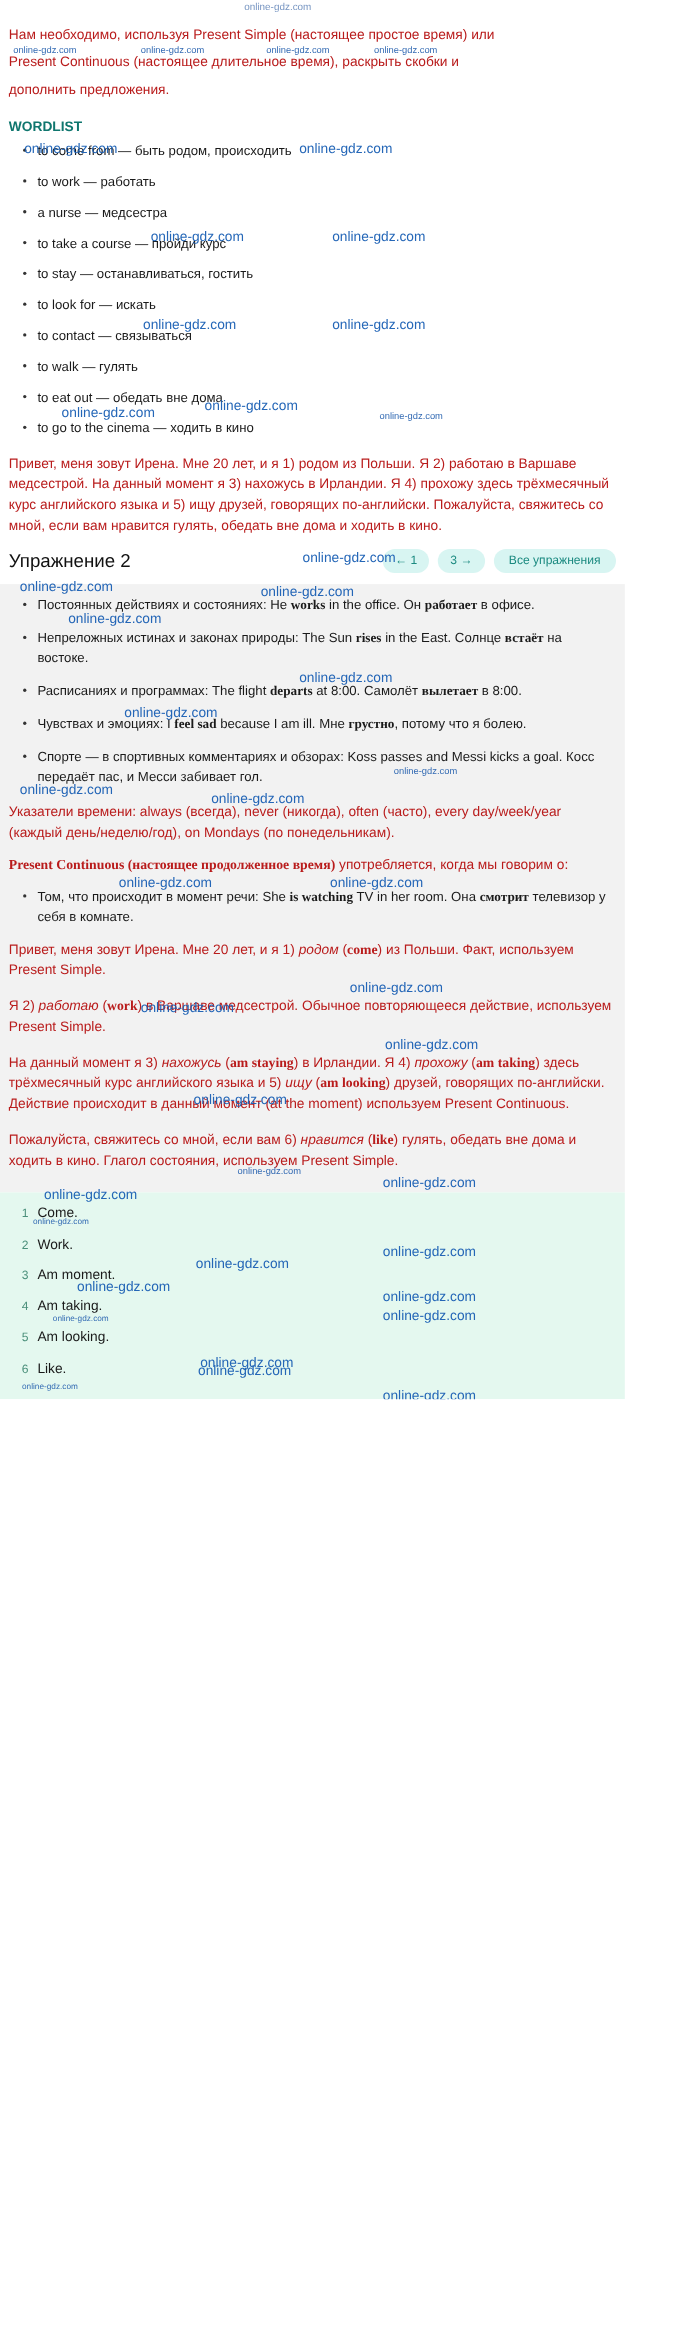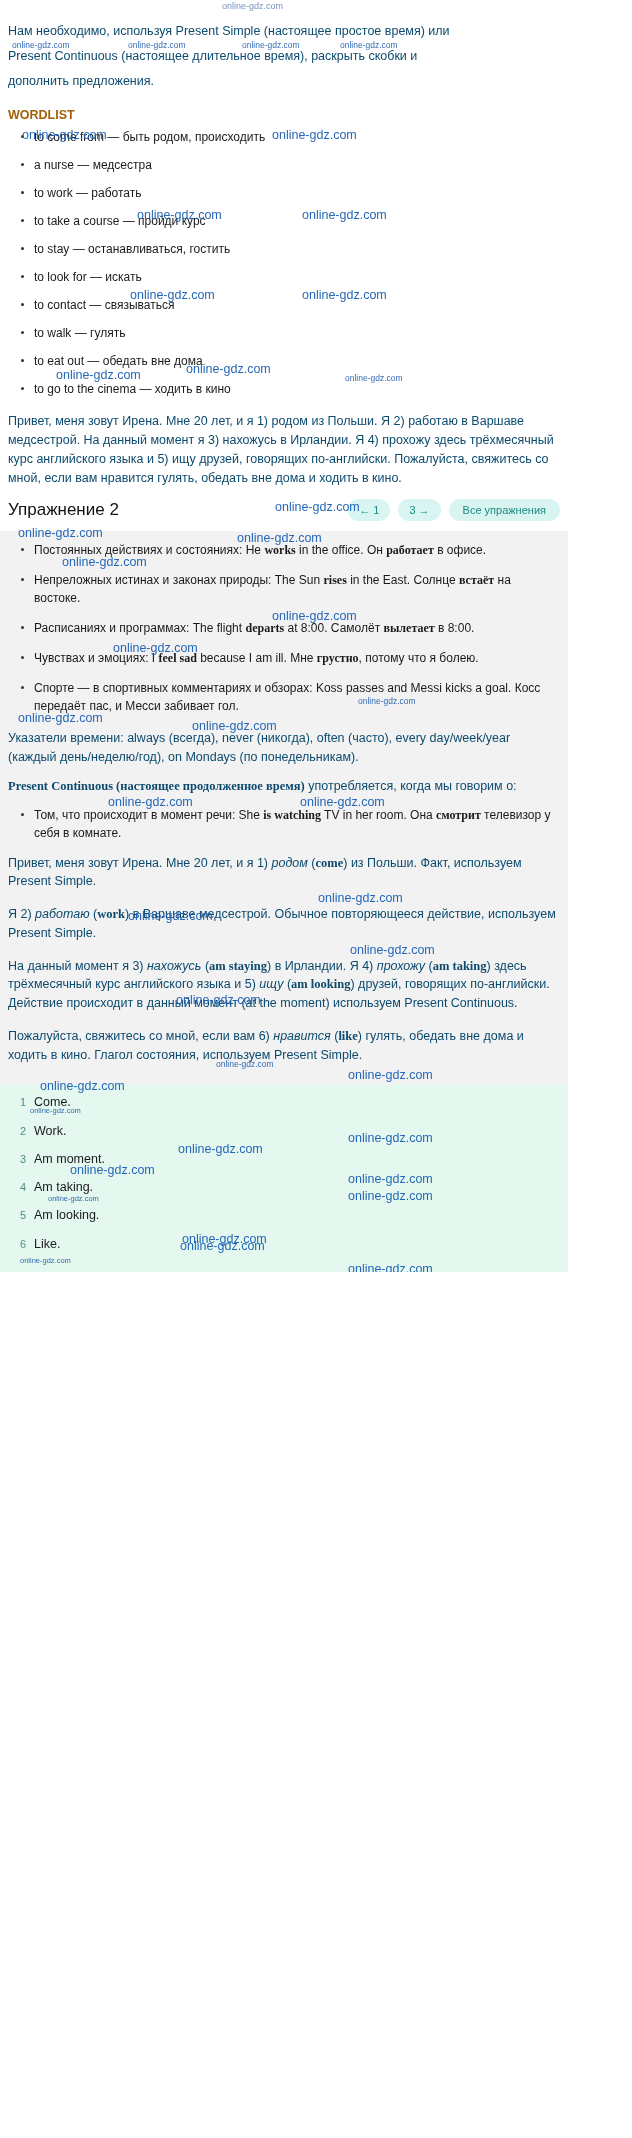--- a/index.html
+++ b/index.html
@@ -33,31 +33,31 @@
   .wm.top   { font-size: 9px; color: #6f8fbe; }
 
   .section {
     position: relative;
     padding: 0 8px;
   }
   p.text {
     margin: 0 0 6px 0;
     font-size: 12.5px;
     line-height: 1.5;
-    color: #0c4a6e;
+    color: #b91c1c;
   }
   .intro {
     padding: 8px 8px 4px 8px;
     position: relative;
   }
   h3.wordlist {
     font-size: 12.5px;
     font-weight: bold;
     margin: 8px 0 6px 0;
-    color: #a16207;
+    color: #0f766e;
   }
   ul.list {
     margin: 0 0 8px 0;
     padding-left: 26px;
     list-style: none;
   }
   ul.list li {
     position: relative;
     font-size: 12px;
     line-height: 1.5;
@@ -153,22 +153,22 @@
     <div class="wm small" style="left:12px; top:26px;">online-gdz.com</div>
     <div class="wm small" style="left:128px; top:26px;">online-gdz.com</div>
     <div class="wm small" style="left:242px; top:26px;">online-gdz.com</div>
     <div class="wm small" style="left:340px; top:26px;">online-gdz.com</div>
   </div>
 
   <div class="section">
     <h3 class="wordlist">WORDLIST</h3>
     <ul class="list">
       <li>to come from — быть родом, происходить</li>
+      <li>to work — работать</li>
       <li>a nurse — медсестра</li>
-      <li>to work — работать</li>
       <li>to take a course — пройди курс</li>
       <li>to stay — останавливаться, гостить</li>
       <li>to look for — искать</li>
       <li>to contact — связываться</li>
       <li>to walk — гулять</li>
       <li>to eat out — обедать вне дома</li>
       <li>to go to the cinema — ходить в кино</li>
     </ul>
 
     <div class="wm" style="left:22px; top:20px;">online-gdz.com</div>

